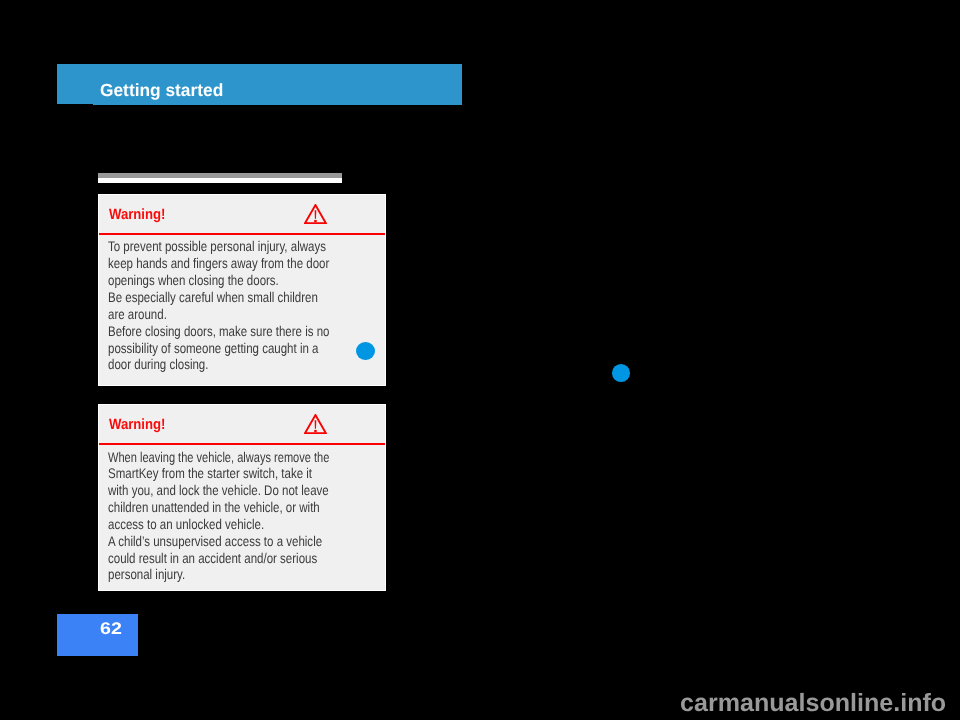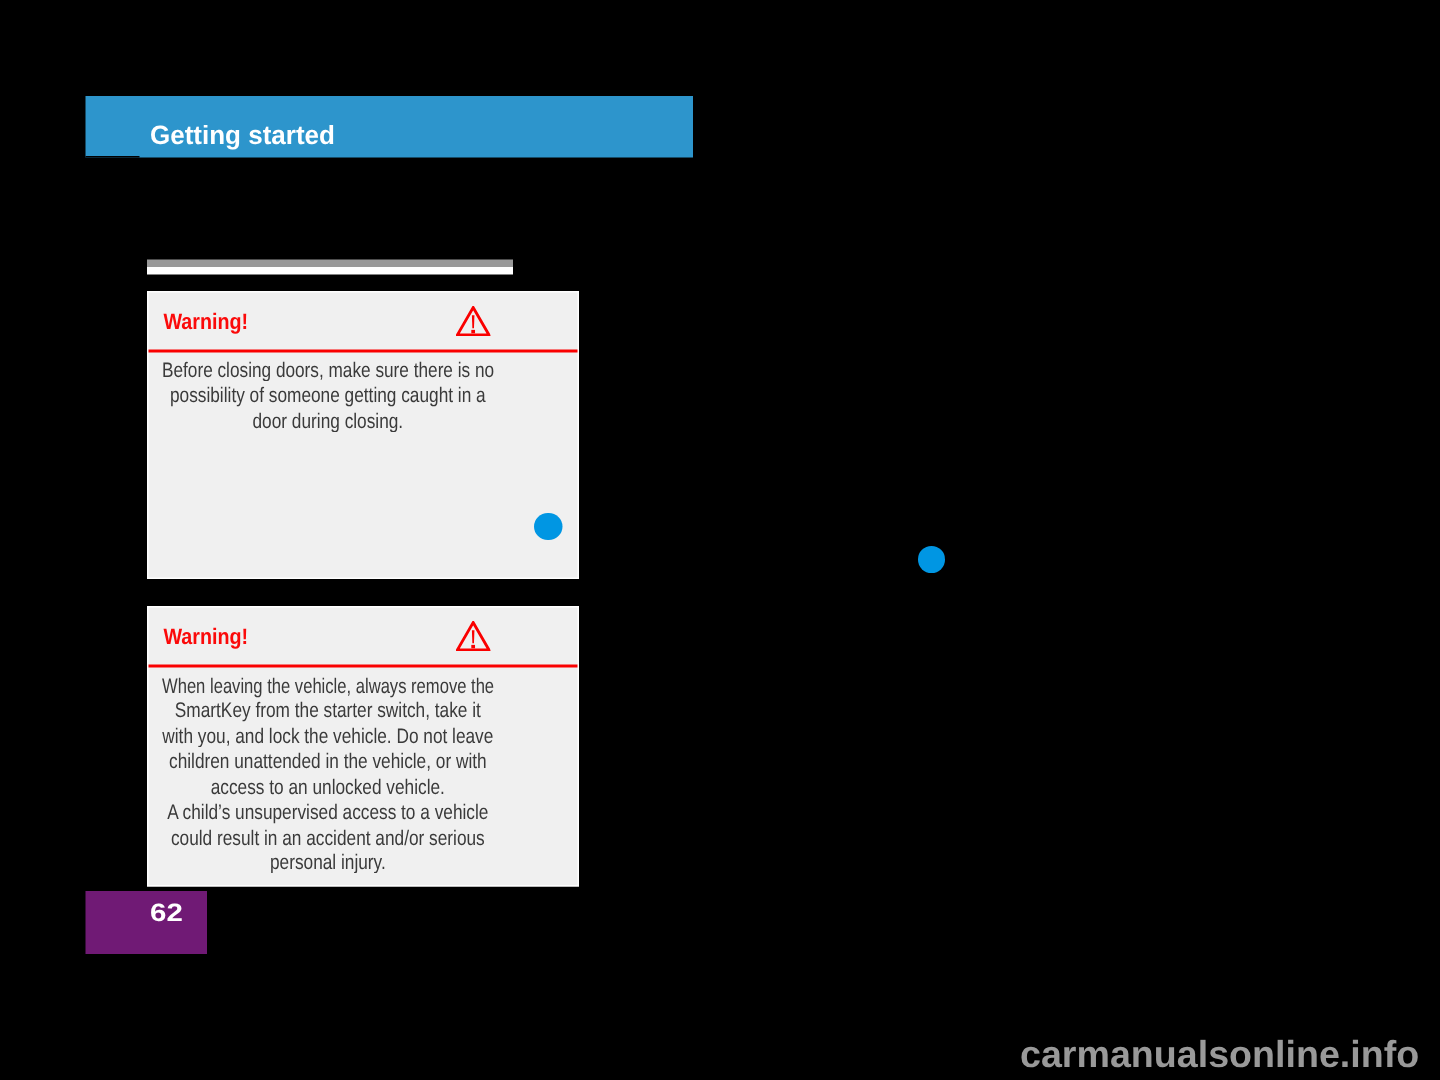--- a/index.html
+++ b/index.html
@@ -4,21 +4,21 @@
 <title>Manual page</title>
 <style>
   html, body { margin:0; padding:0; }
   body {
     width:960px; height:720px; background:#000000; overflow:hidden;
     font-family:"Liberation Sans", sans-serif;
     -webkit-font-smoothing:antialiased;
     -moz-osx-font-smoothing:grayscale;
     text-rendering:geometricPrecision;
   }
-  .page { position:relative; width:960px; height:720px;text-align:center; }
+  .page { position:relative; width:960px; height:720px; }
 
   
   .section-header {
     position:absolute; left:57px; top:63.8px; width:404.8px; height:40.9px;
     background:#2d95cc;
   }
   .section-header .notch {
     position:absolute; left:0; bottom:0; width:35.9px; height:1.2px;
     background:#000000;
   }
@@ -48,35 +48,35 @@
     transform:scaleX(0.882); transform-origin:0 0;
   }
   .warnbox .head .tri {
     position:absolute; left:204.9px; top:9.5px; width:22.9px; height:20.1px;
   }
   .warnbox .body {
     padding:3.4px 10px 10.3px 9.0px; color:#3a3a3a;
     font-size:14px;
   }
   .warnbox .body p { margin:0; }
-  .warnbox .body p + p { margin-top:13px;font-family:Liberation Serif, serif; }
+  .warnbox .body p + p { margin-top:0; }
   .warnbox .body .ln {
     display:block; height:16.85px; line-height:16.85px;
     white-space:pre; width:269px;
     transform:scaleX(0.822); transform-origin:0 0;
   }
 
   
   .dot { position:absolute; width:18.6px; height:18.2px; border-radius:50%;
          background:#0096e3; }
 
   
   .pagenum {
-    position:absolute; left:57px; top:594px; width:81.2px; height:41.6px;
-    background:#701a75;
+    position:absolute; left:57px; top:614px; width:81.2px; height:41.6px;
+    background:#3b82f6;
   }
   .pagenum span {
     position:absolute; left:42.8px; top:6.5px; line-height:16px;
     color:#ffffff; font-size:16.8px; font-weight:bold;
     transform:scaleX(1.17); transform-origin:0 0;
   }
 
   
   .watermark {
     position:absolute; left:679.5px; top:691.4px; line-height:25px;
@@ -102,20 +102,27 @@
   <div class="warnbox" id="wb1" style="top:193.6px; height:192.4px">
     <div class="head">
       <div class="label">Warning!</div>
       <svg class="tri" viewBox="0 0 22.8 20.2">
         <path d="M11.4 1.05 L21.95 19.3 L0.85 19.3 Z" fill="none" stroke="#fa0000" stroke-width="1.9" stroke-linejoin="miter"></path>
         <path d="M10.55 6.2 L12.25 6.2 L11.95 14.9 L10.85 14.9 Z" fill="#fa0000"></path>
         <rect x="10.15" y="16.0" width="2.5" height="2.3" fill="#fa0000"></rect>
       </svg>
     </div>
     <div class="body">
+      <p>
+          <span class="ln" style="transform: scaleX(0.822);">To prevent possible personal injury, always</span>
+          <span class="ln" style="transform: scaleX(0.822);">keep hands and fingers away from the door</span>
+          <span class="ln" style="transform: scaleX(0.822);">openings when closing the doors.</span>
+          <span class="ln" style="transform: scaleX(0.822);">Be especially careful when small children</span>
+          <span class="ln" style="transform: scaleX(0.822);">are around.</span>
+        </p>
       <p>
           <span class="ln" style="transform: scaleX(0.8199);">Before closing doors, make sure there is no</span>
           <span class="ln" style="transform: scaleX(0.822);">possibility of someone getting caught in a</span>
           <span class="ln" style="transform: scaleX(0.822);">door during closing.</span>
         </p>
     </div>
   </div>
 
   <div class="warnbox" id="wb2" style="top:403.7px; height:187.1px">
     <div class="head">

